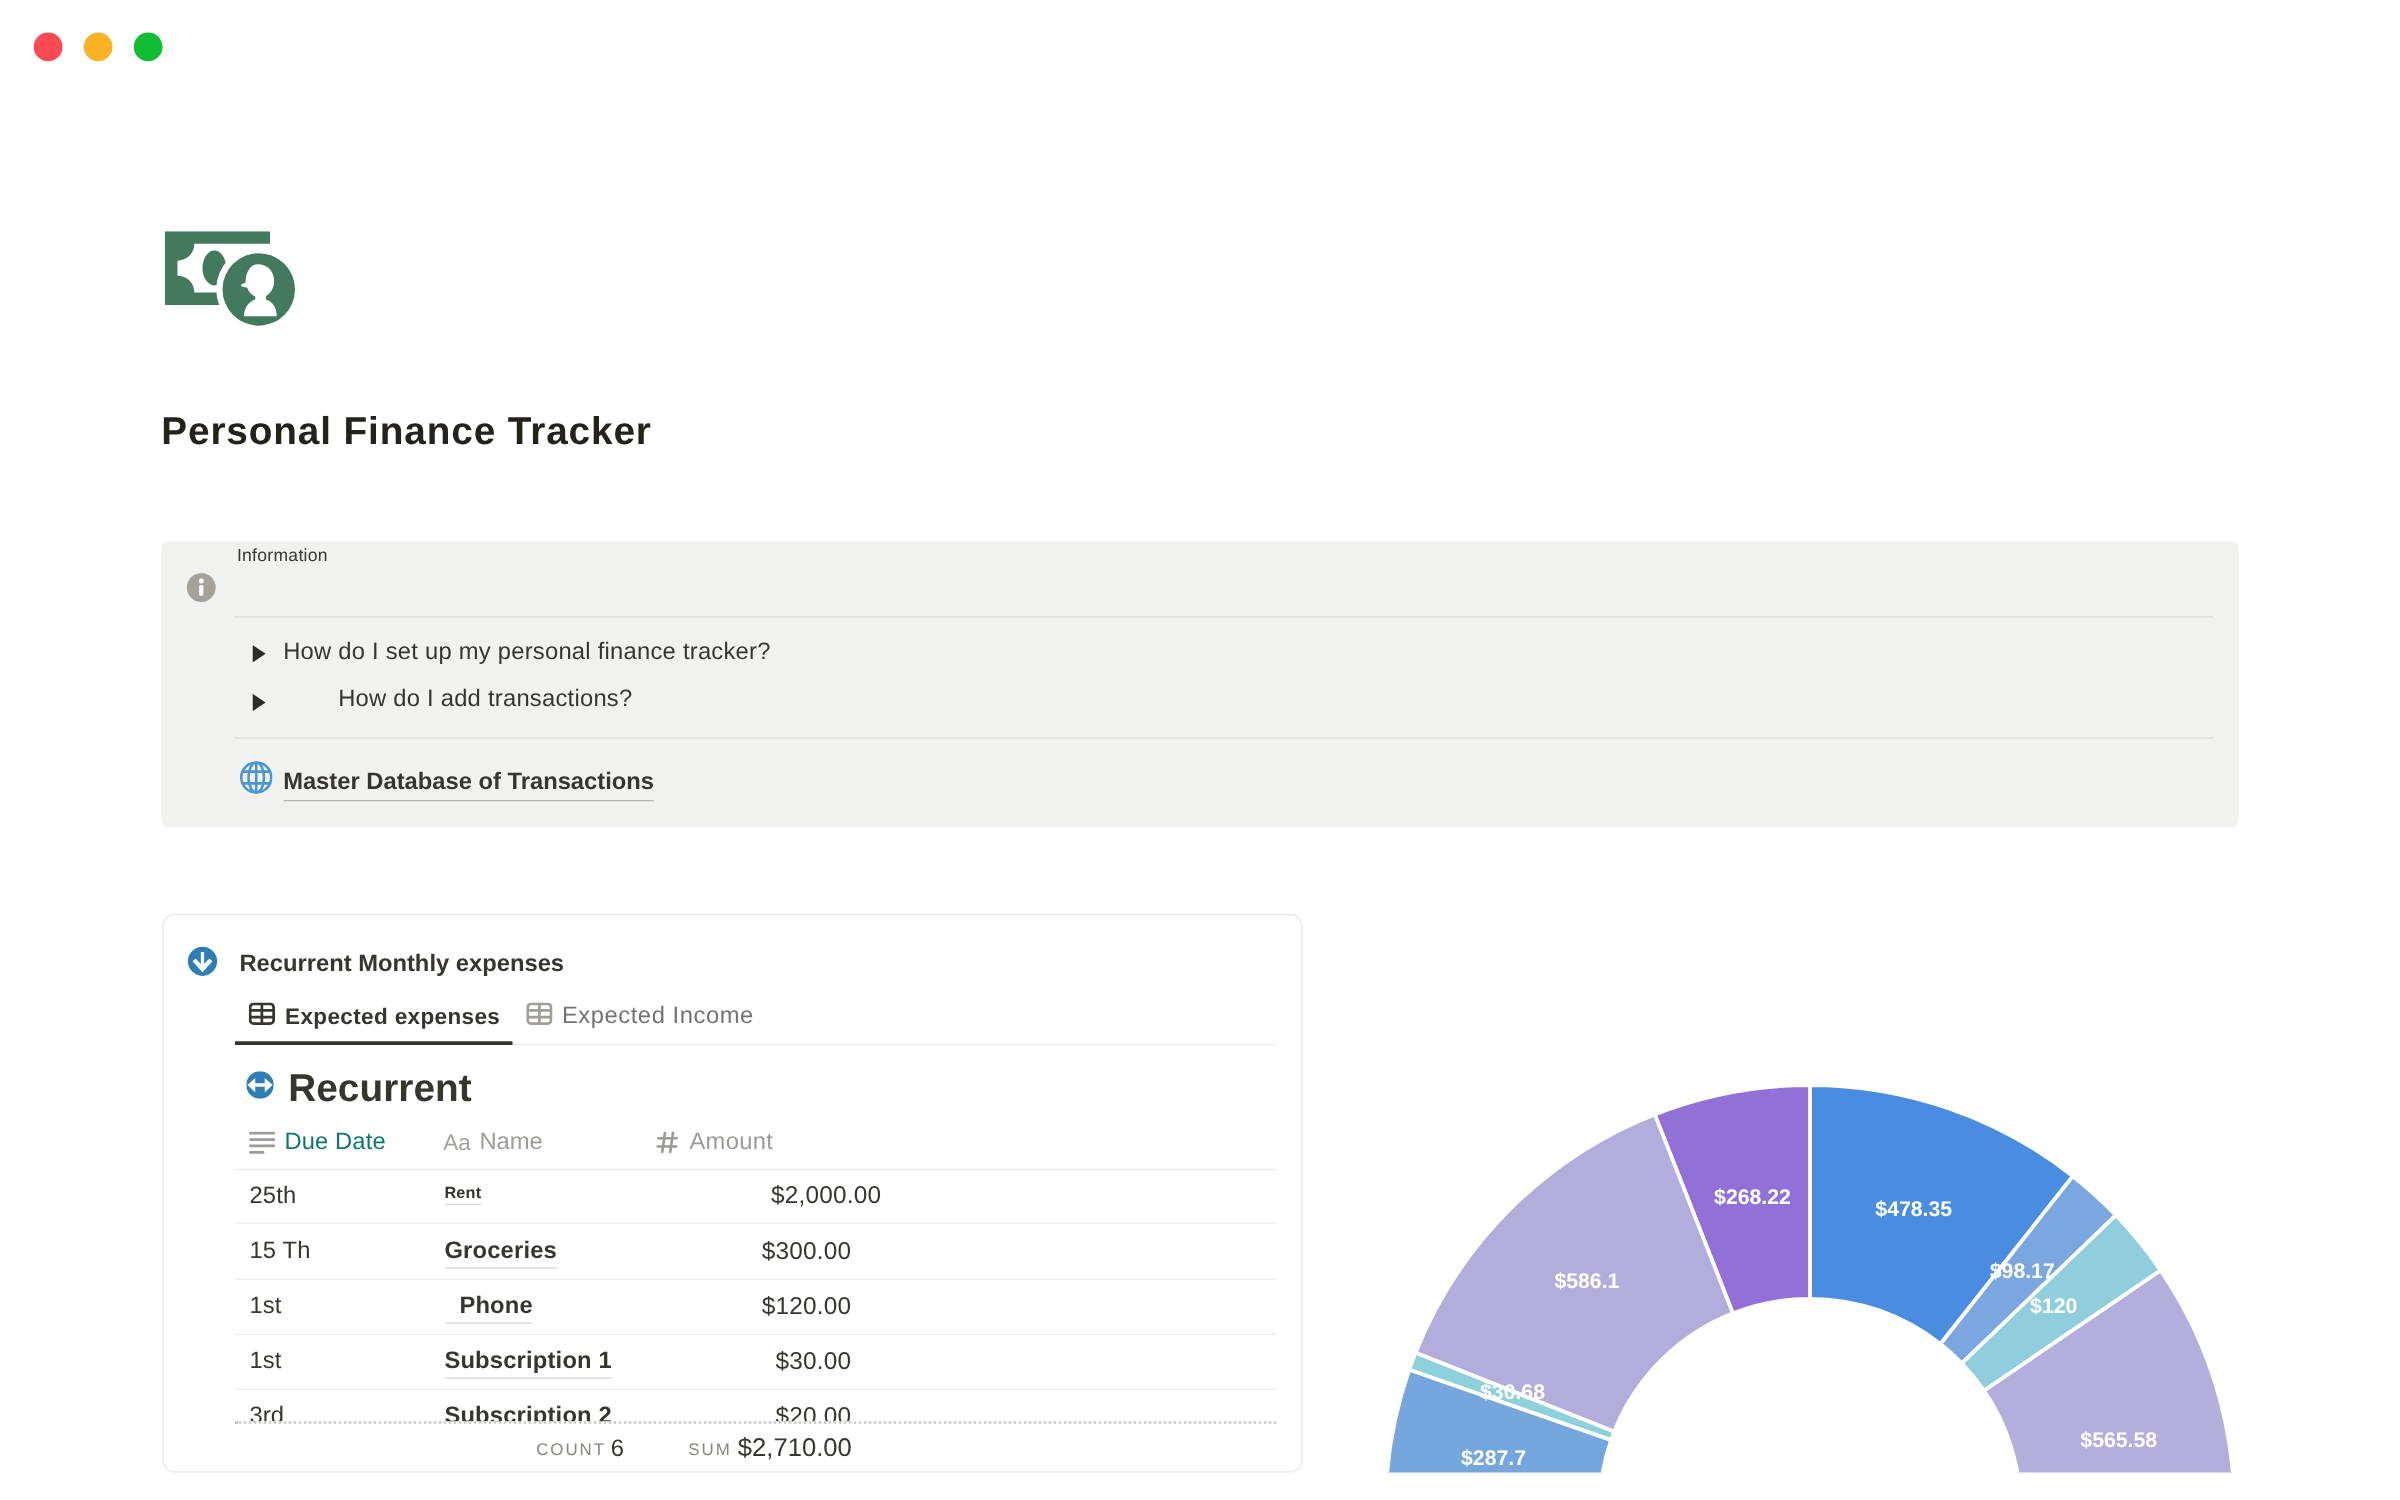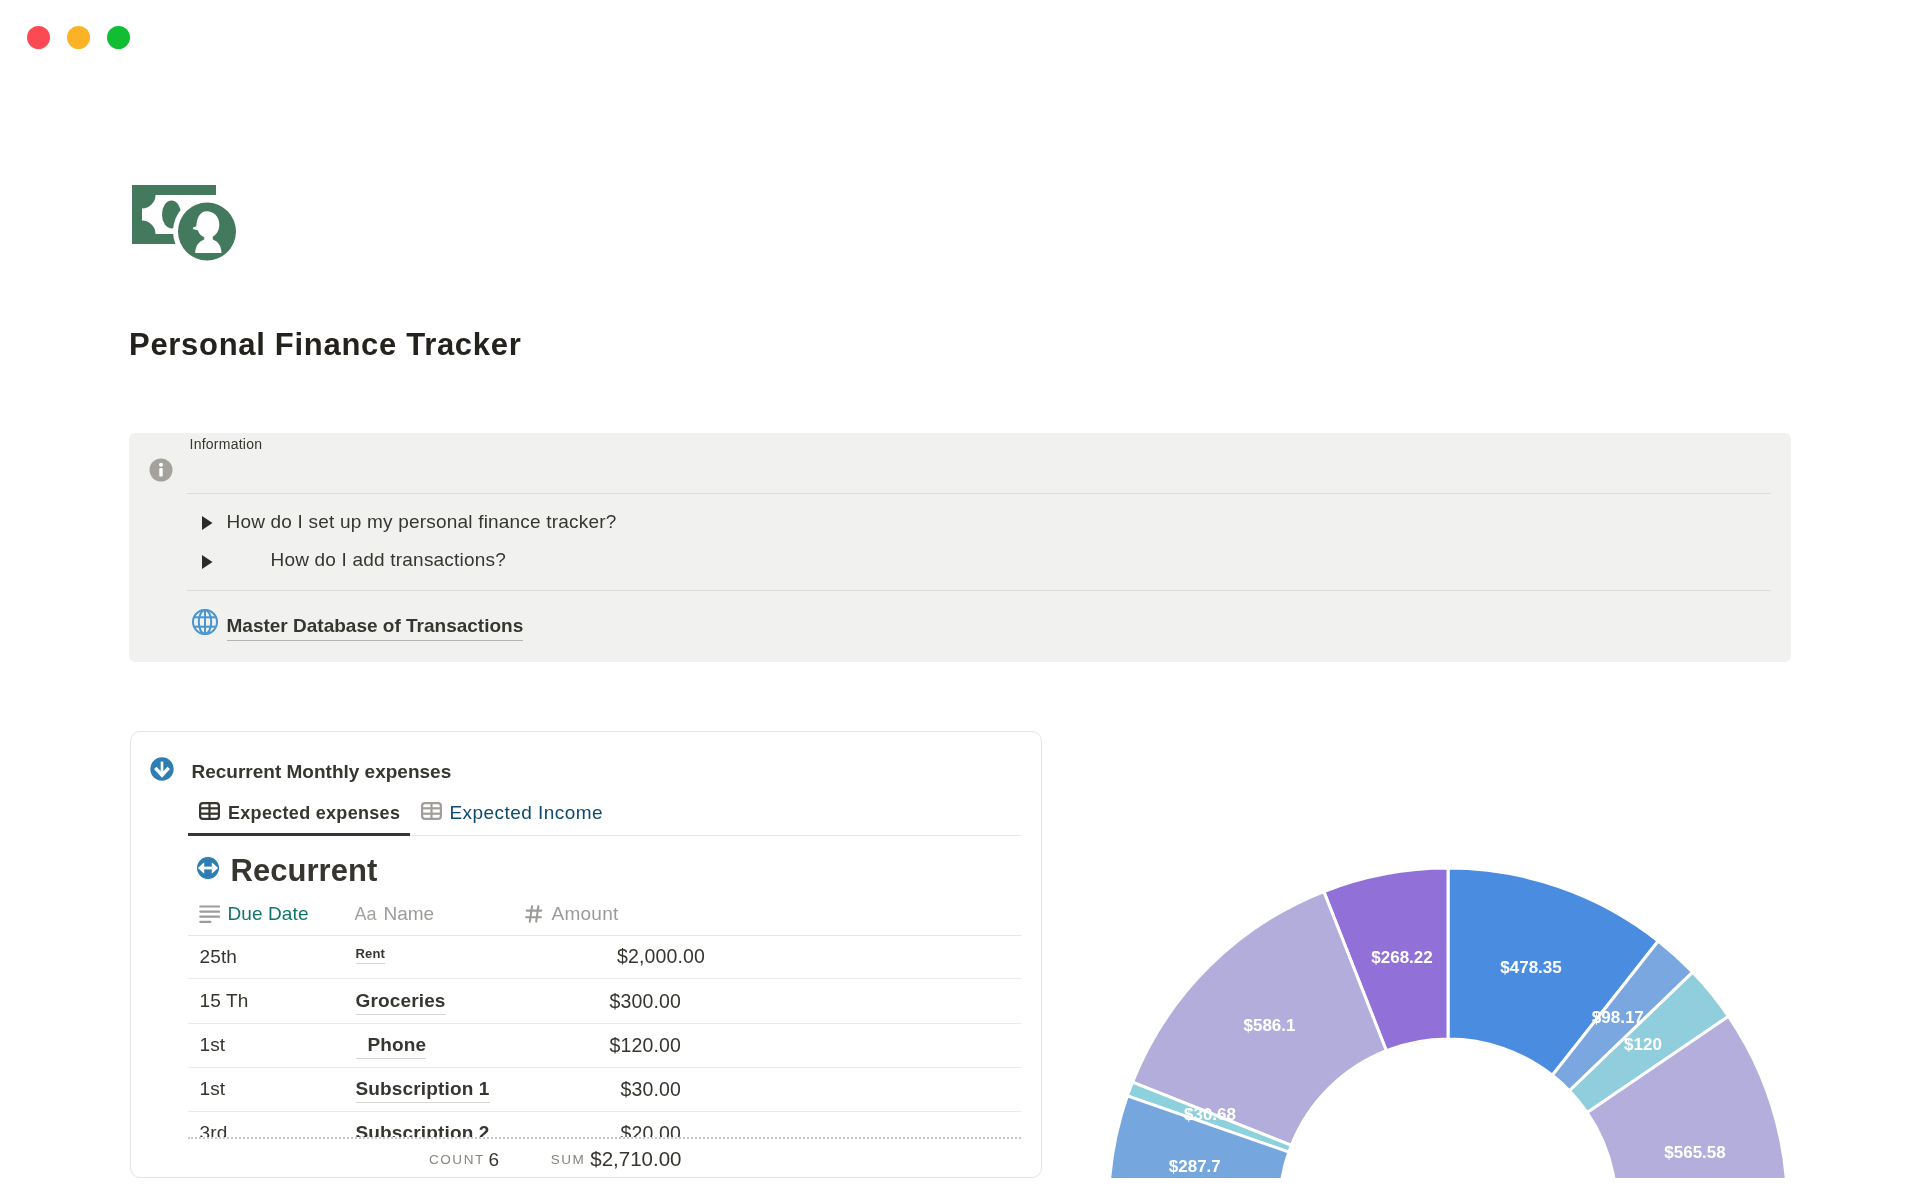--- a/index.html
+++ b/index.html
@@ -84,21 +84,21 @@
 </svg>
 <div class="abs" style="left:228px;top:802.5px;font-size:18px;font-weight:bold;letter-spacing:0.3px;">Expected expenses</div>
 <svg class="abs" style="left:421px;top:801.5px;" width="21" height="18" viewBox="0 0 21 18">
   <g fill="none" stroke="#a19e9a" stroke-width="2.2">
     <rect x="1.1" y="1.1" width="18.8" height="15.8" rx="2.8"></rect>
     <line x1="10.5" y1="1.1" x2="10.5" y2="16.9"></line>
     <line x1="1.1" y1="6.3" x2="19.9" y2="6.3"></line>
     <line x1="1.1" y1="11.7" x2="19.9" y2="11.7"></line>
   </g>
 </svg>
-<div class="abs" style="left:449.5px;top:802px;font-size:19px;letter-spacing:0.45px;color:#0c4a6e;">Expected Income</div>
+<div class="abs" style="left:449.5px;top:802px;font-size:19px;letter-spacing:0.45px;color:#737373;">Expected Income</div>
 <div class="abs" style="left:188px;top:834.5px;width:833px;height:1px;background:#e9e9e7;"></div>
 <div class="abs" style="left:187.9px;top:833.2px;width:222px;height:2.6px;background:#37352f;"></div>
 
 <svg class="abs" style="left:197px;top:857px;" width="22" height="22" viewBox="0 0 22 22">
   <circle cx="11" cy="11" r="11" fill="#2e7eb4"></circle>
   <path d="M4.6,11 L17.4,11" stroke="#fff" stroke-width="2.8" fill="none"></path>
   <path d="M0.9,11 L7.2,5.3 L7.2,16.7 Z" fill="#fff"></path>
   <path d="M21.1,11 L14.8,5.3 L14.8,16.7 Z" fill="#fff"></path>
 </svg>
 <div class="abs" style="left:230.5px;top:853px;font-size:31px;font-weight:bold;letter-spacing:0.05px;">Recurrent</div>

